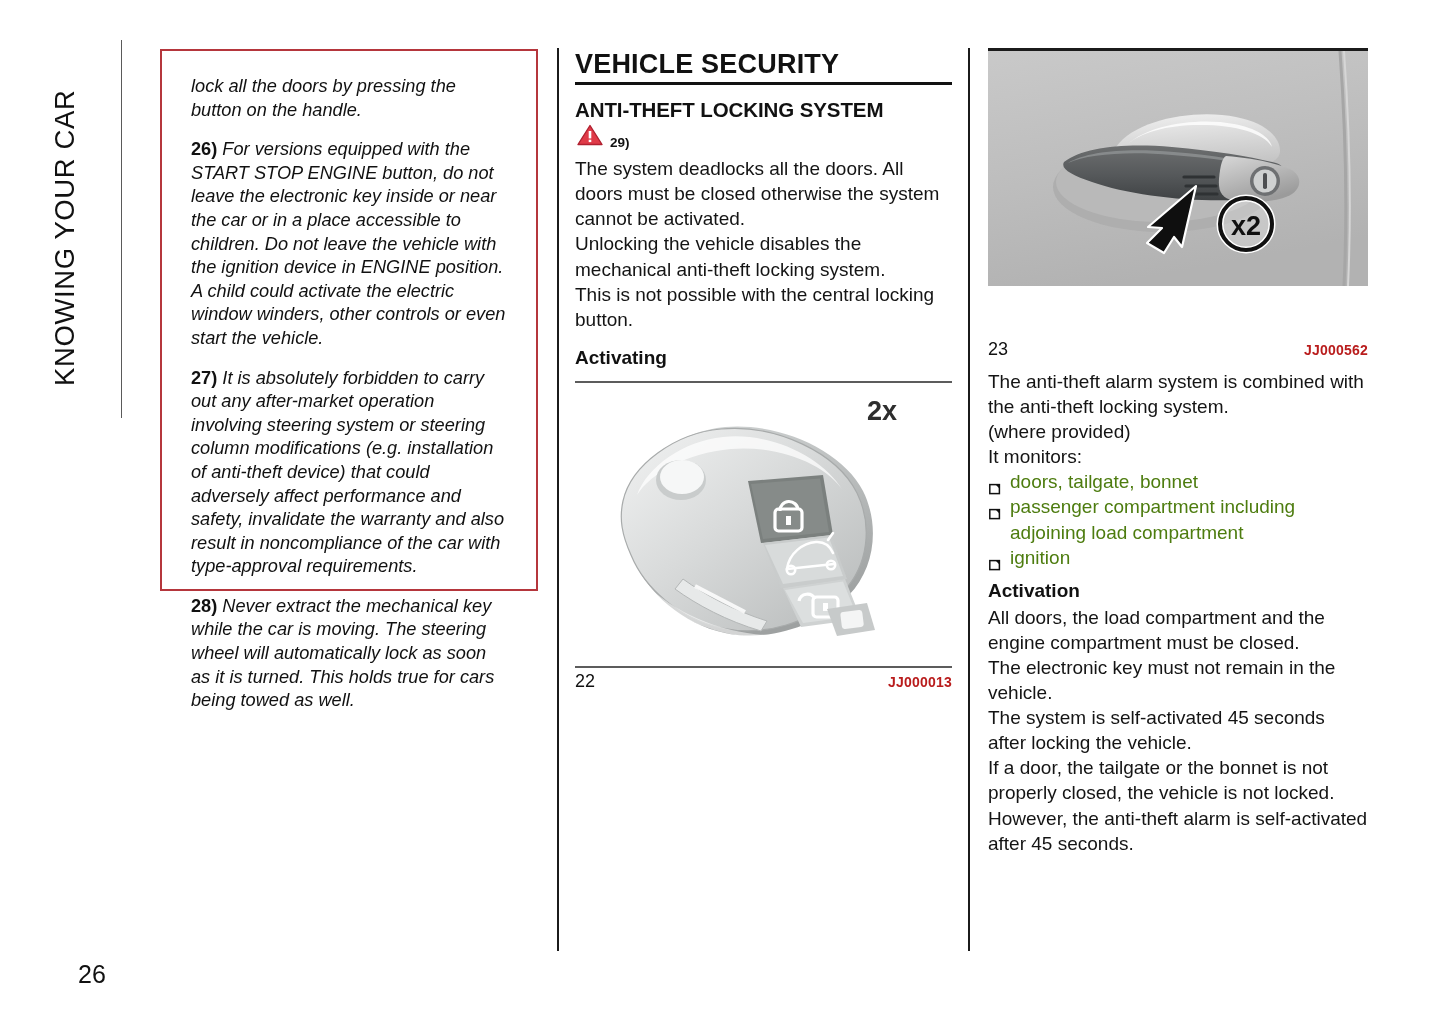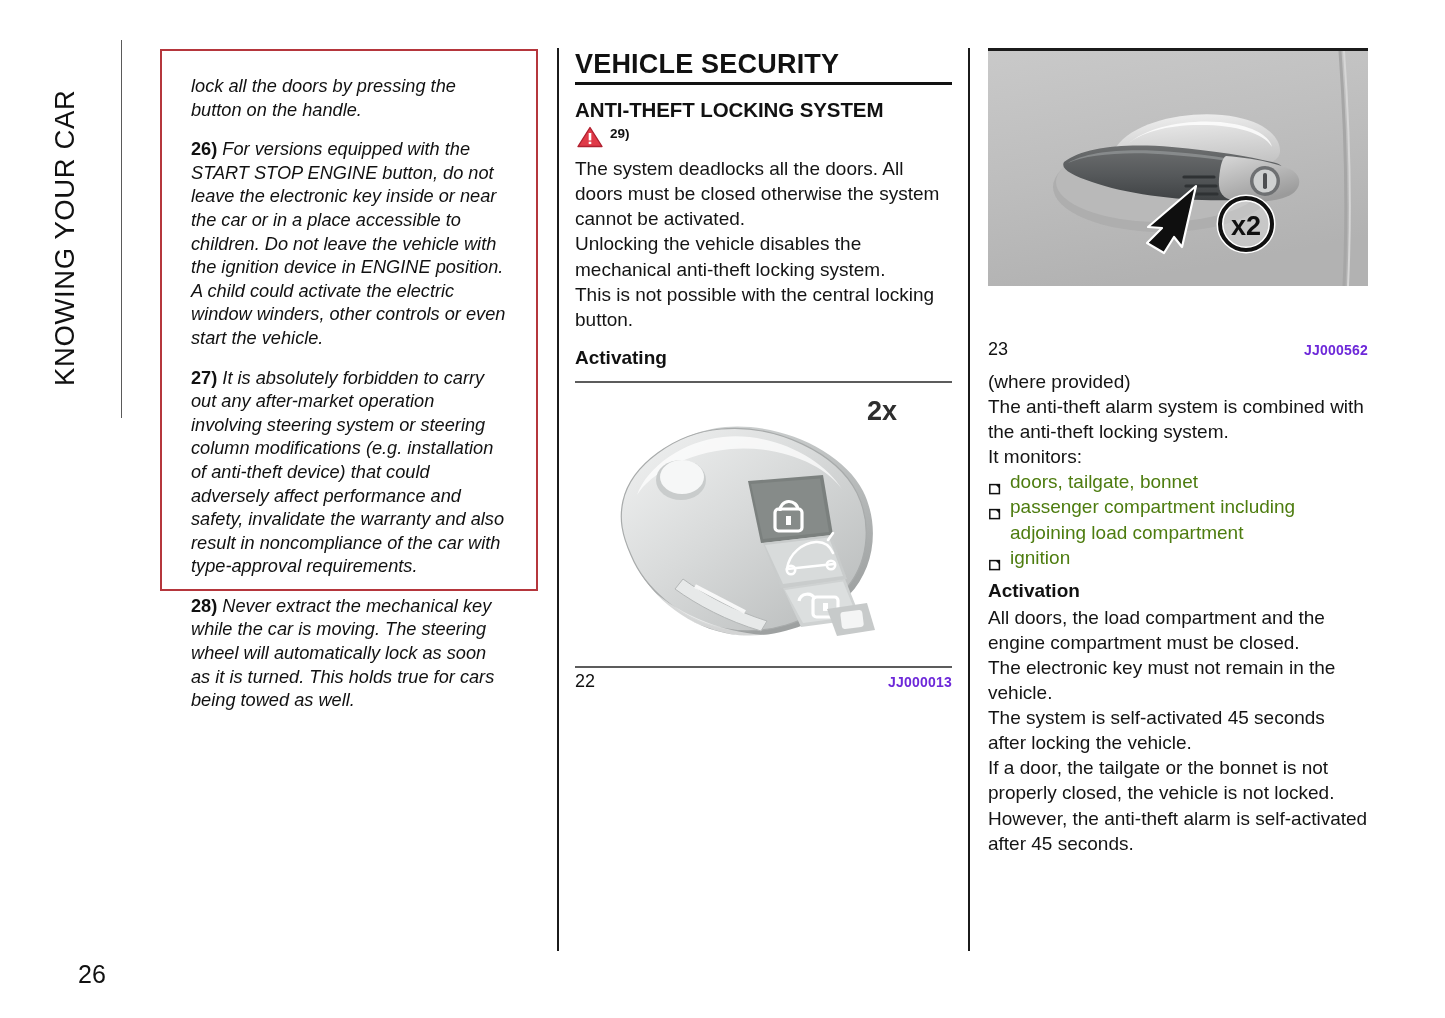--- a/index.html
+++ b/index.html
@@ -99,32 +99,32 @@
     color: #111;
   }
   p.body {
     margin: 0;
     font-size: 19px;
     line-height: 25.1px;
     color: #141414;
   }
 
   
-  .warn-ref { display: flex; align-items: flex-start; gap: 7px; margin: 4px 0 6px 2px; height: 24px; }
+  .warn-ref { display: flex; align-items: flex-end; gap: 7px; margin: 4px 0 6px 2px; height: 24px; }
   .warn-ref .num { font-size: 13.5px; font-weight: bold; color: #111; }
 
   
   .fig-rule { height: 2px; background: #5c5c5c; width: 100%; }
 
   .fig-caption {
     display: flex; justify-content: space-between; align-items: baseline;
     margin-top: 3px;
   }
   .fig-caption .numb { font-size: 18px; color: #111; text-align: center; }
-  .fig-caption .code { font-size: 14px; font-weight: bold; letter-spacing: 0.2px; color: #6d28d9; }
+  .fig-caption .code { font-size: 14px; font-weight: bold; letter-spacing: 0.2px; color: #b91c1c; }
 
   
   .keyfob-fig { position: relative; width: 377px; height: 283px; }
   .keyfob-fig .times { position: absolute; right: 55px; top: 13px; font-size: 27px; font-weight: bold; color: #2e2e2e; }
 
   
   .handle-fig { position: relative; width: 380px; height: 288px; border-top: 3px solid #1b1b1b; }
 
   
   ul.sqlist { list-style: none; margin: 0; padding: 0; }
@@ -341,22 +341,22 @@
         <text x="258" y="184" text-anchor="middle" font-family="Liberation Sans, sans-serif" font-size="27" font-weight="bold" fill="#101010">x2</text>
       </svg>
     </div>
 
     <div class="fig-caption">
       <span class="numb">23</span>
       <span class="code">JJ000562</span>
     </div>
 
     <div class="gap-s"></div>
+    <p class="body">The anti-theft alarm system is combined with the anti-theft locking system.</p>
     <p class="body">(where provided)</p>
-    <p class="body">The anti-theft alarm system is combined with the anti-theft locking system.</p>
     <p class="body">It monitors:</p>
 
     <ul class="sqlist">
       <li>
         <span class="bullet">
           <svg width="12" height="12" viewBox="0 0 12 12">
               <rect x="0.8" y="1.6" width="9.6" height="9" fill="none" stroke="#111" stroke-width="1.5"></rect>
               <path d="M6.5 1.6 L10.4 1.6 L10.4 5.4 Z" fill="#111"></path>
             </svg>
         </span>

